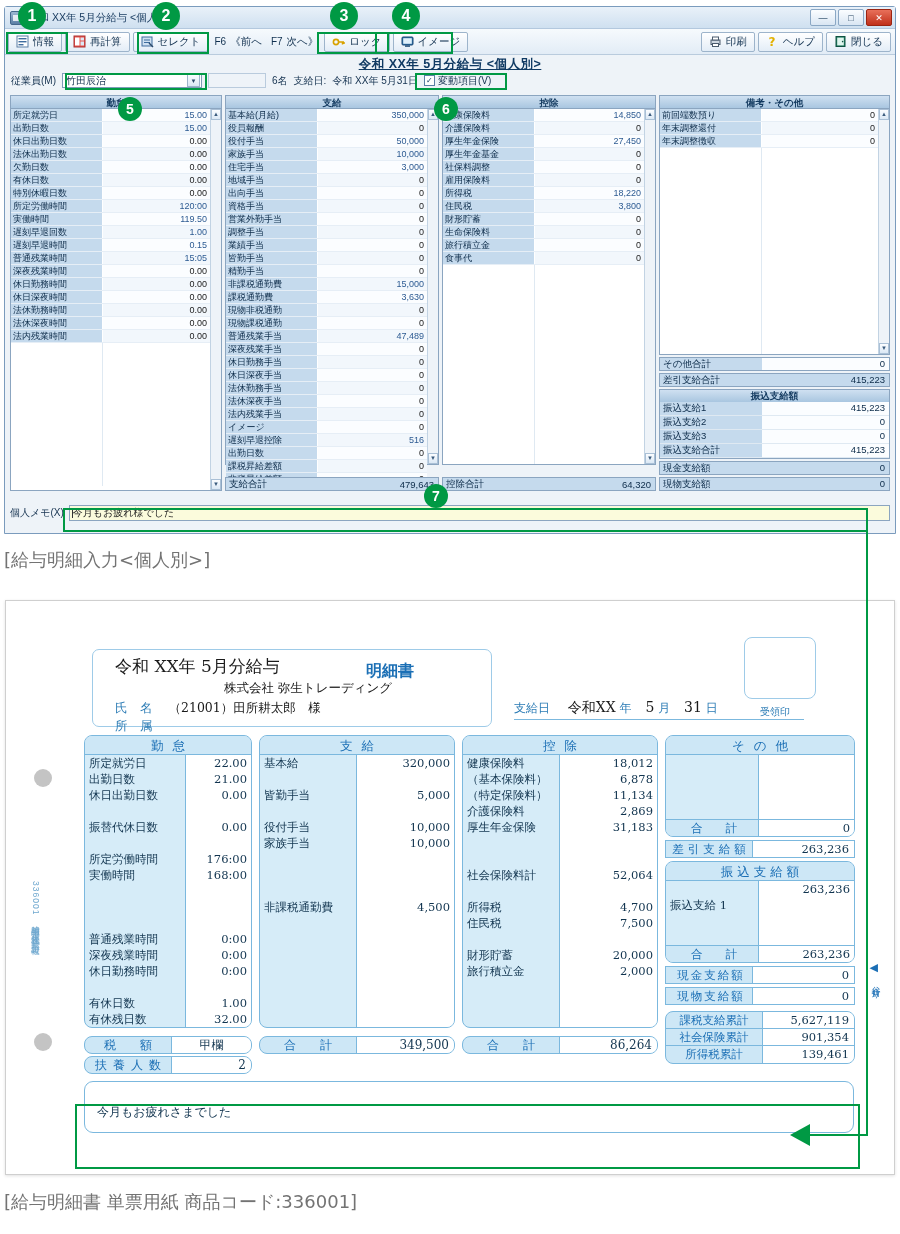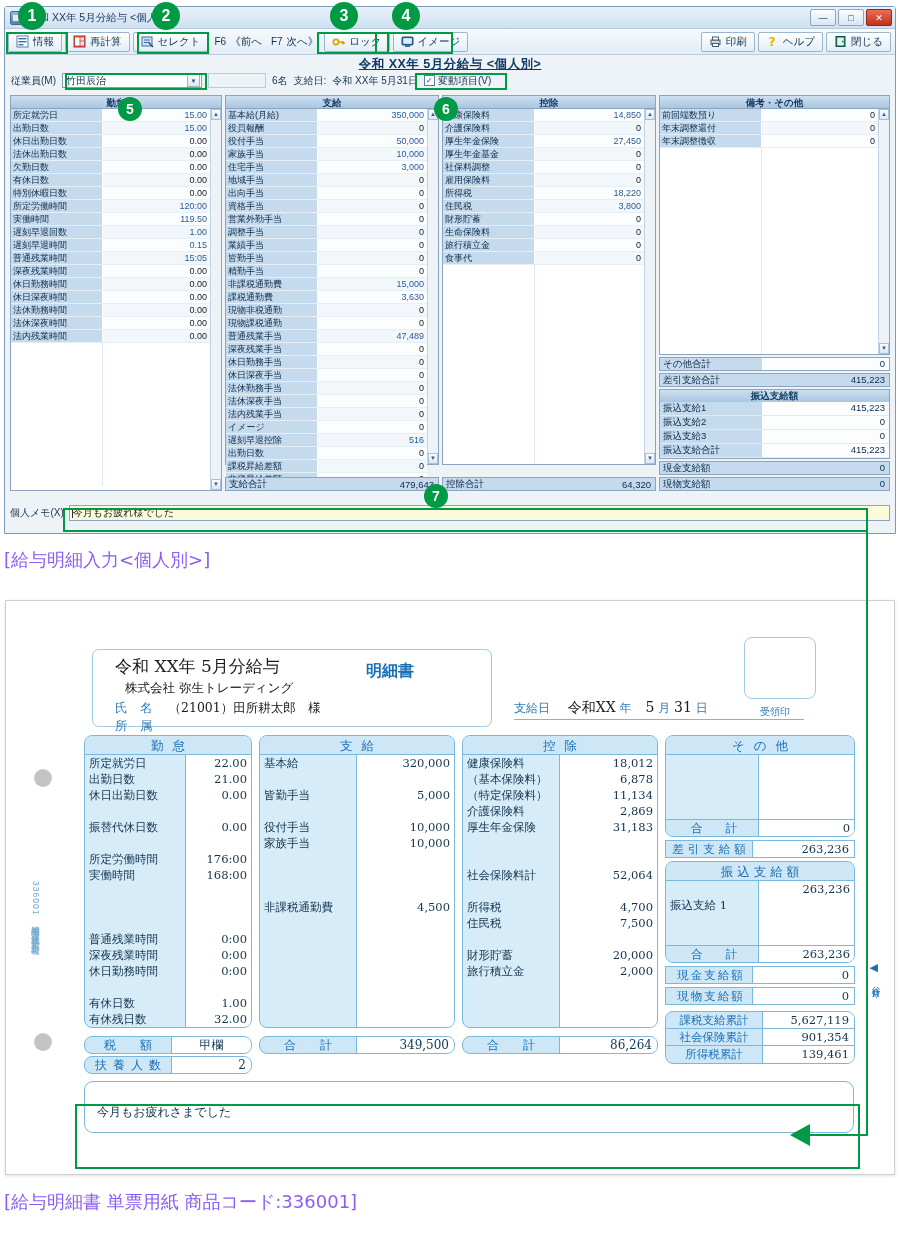--- a/index.html
+++ b/index.html
@@ -179,21 +179,21 @@
   .num{
     position:absolute; width:28px;height:28px;border-radius:50%;
     background:#009944; color:#fff; font-weight:bold; font-size:16px;
     display:flex;align-items:center;justify-content:center;
     font-family:"Liberation Sans",sans-serif;
   }
   .num.small{ width:24px;height:24px;font-size:14px; }
 
   
   .caption{
-    position:absolute; font-size:18px; color:#8b5cf6; white-space:nowrap;
+    position:absolute; font-size:18px; color:#737373; white-space:nowrap;
     font-family:"DejaVu Sans","Liberation Sans",sans-serif; font-weight:500;text-align:center;
   }
 
   
   #payslip-sheet{
     position:absolute; left:5px; top:600px; width:890px; height:575px;
     background:#fff; border:1px solid #cfcfcf;
     box-shadow:0 1px 3px rgba(0,0,0,.12);
   }
   .ps-hole{
@@ -208,21 +208,21 @@
   .ps-inner{ position:absolute; left:78px; top:48px; width:770px; }
 
   .ps-head{
     position:relative; height:82px;
   }
   .ps-namebox{
     position:absolute; left:8px; top:0; width:400px; height:78px;
     border:1px solid #9ecbe8; border-radius:7px; padding:5px 0 0 22px;
   }
   .ps-title{ font-size:17px; color:#1a1a1a; font-family:"DejaVu Serif","Liberation Serif",serif; }
-  .ps-company{ font-size:12.5px; color:#1a1a1a; margin-top:2px; padding-left:10px; font-family:"DejaVu Serif","Liberation Serif",serif;}
+  .ps-company{ font-size:12.5px; color:#1a1a1a; margin-top:2px; padding-left:10px; font-family:"DejaVu Serif","Liberation Serif",serif;text-align:center;}
   .ps-meisai{
     position:absolute; left:282px; top:12px;
     font-size:16px; font-weight:bold; color:#1b6fb5;
     font-family:"DejaVu Sans","Liberation Sans",sans-serif;
   }
   .ps-namerow{ margin-top:3px; font-size:12.5px; color:#2c7cb5; font-family:"DejaVu Serif","Liberation Serif",serif;}
   .ps-namerow .v{ color:#1a1a1a; }
   .ps-shozoku{ margin-top:1px; font-size:12.5px; color:#2c7cb5; font-family:"DejaVu Serif","Liberation Serif",serif;}
   .ps-paydate{
     position:absolute; left:430px; top:50px; width:290px;
@@ -1047,21 +1047,21 @@
         </div>
         <div class="ps-shozoku">所　属</div>
       </div>
       <div class="ps-meisai">明細書</div>
       <div class="ps-paydate">
         <span>支給日</span>
         <span class="big" style="margin-left:14px;">令和XX</span>
         <span>年</span>
         <span class="big" style="margin-left:10px;">5</span>
         <span>月</span>
-        <span class="big" style="">31</span>
+        <span class="big" style="margin-left:10px;">31</span>
         <span>日</span>
       </div>
       <div class="ps-stamp"></div>
       <div class="ps-stamp-lbl">受領印</div>
     </div>
 
     <div class="ps-cols">
 
       <div>
         <div class="ps-card c-kintai">

